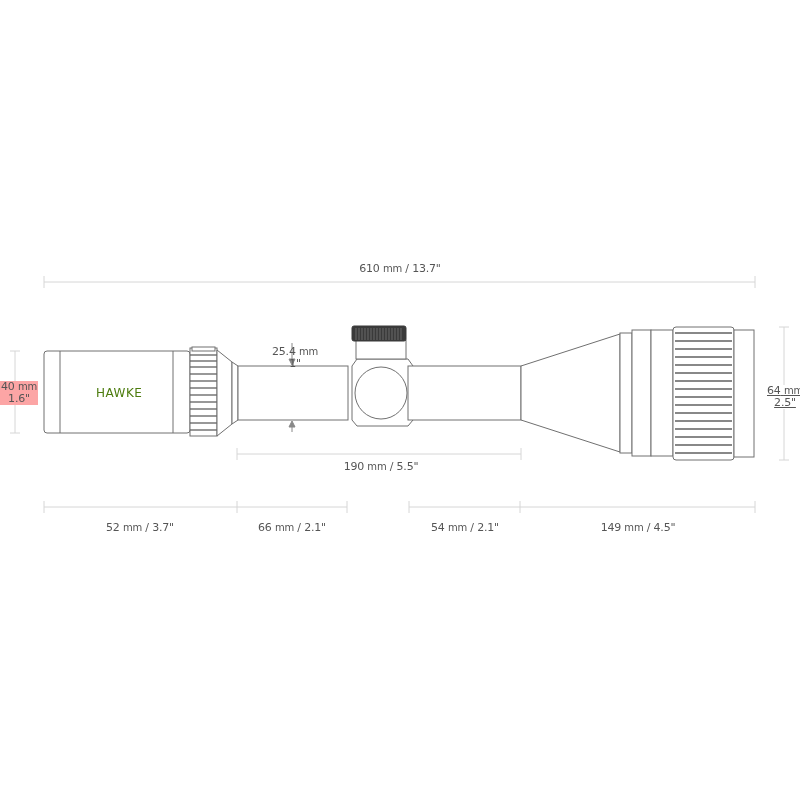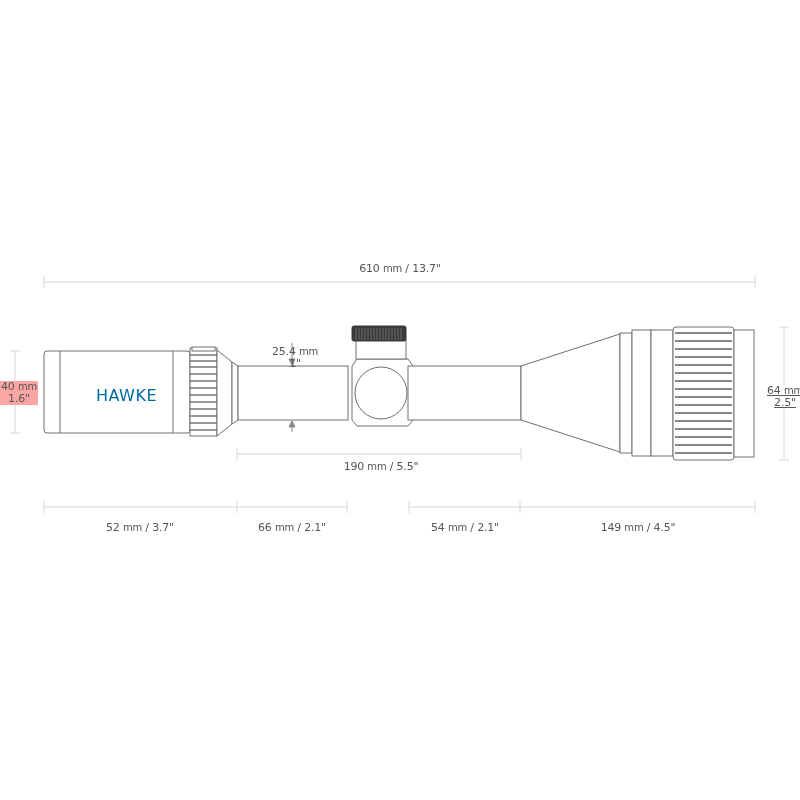--- a/index.html
+++ b/index.html
@@ -4,21 +4,21 @@
 <style>
   html, body { margin: 0; padding: 0; background: #ffffff; }
   body { width: 800px; height: 800px; position: relative; overflow: hidden;
          font-family: "DejaVu Sans", sans-serif; color: #555; }
   svg { position: absolute; left: 0; top: 0; }
   .lbl { position: absolute; font-size: 11px; color: #555; white-space: nowrap;
          font-family: "DejaVu Sans", sans-serif; letter-spacing: -0.2px; }
   .lbl .u { font-size: 10px; }
   .ctr { transform: translateX(-50%); text-align: center; }
   .stack { text-align: center; line-height: 12px; }
-  .brand { position: absolute; font-size: 16px; letter-spacing: 0.5px; color: #0369a1;
+  .brand { position: absolute; font-size: 12px; letter-spacing: 0.5px; color: #4d7c0f;
            font-family: "DejaVu Sans", sans-serif; }
 </style>
 </head>
 <body>
 
 <svg width="800" height="800" viewBox="0 0 800 800">
 
   <g stroke="#d6d6d6" stroke-width="1" fill="none">
 
     <line x1="44" y1="282" x2="755" y2="282"></line>

